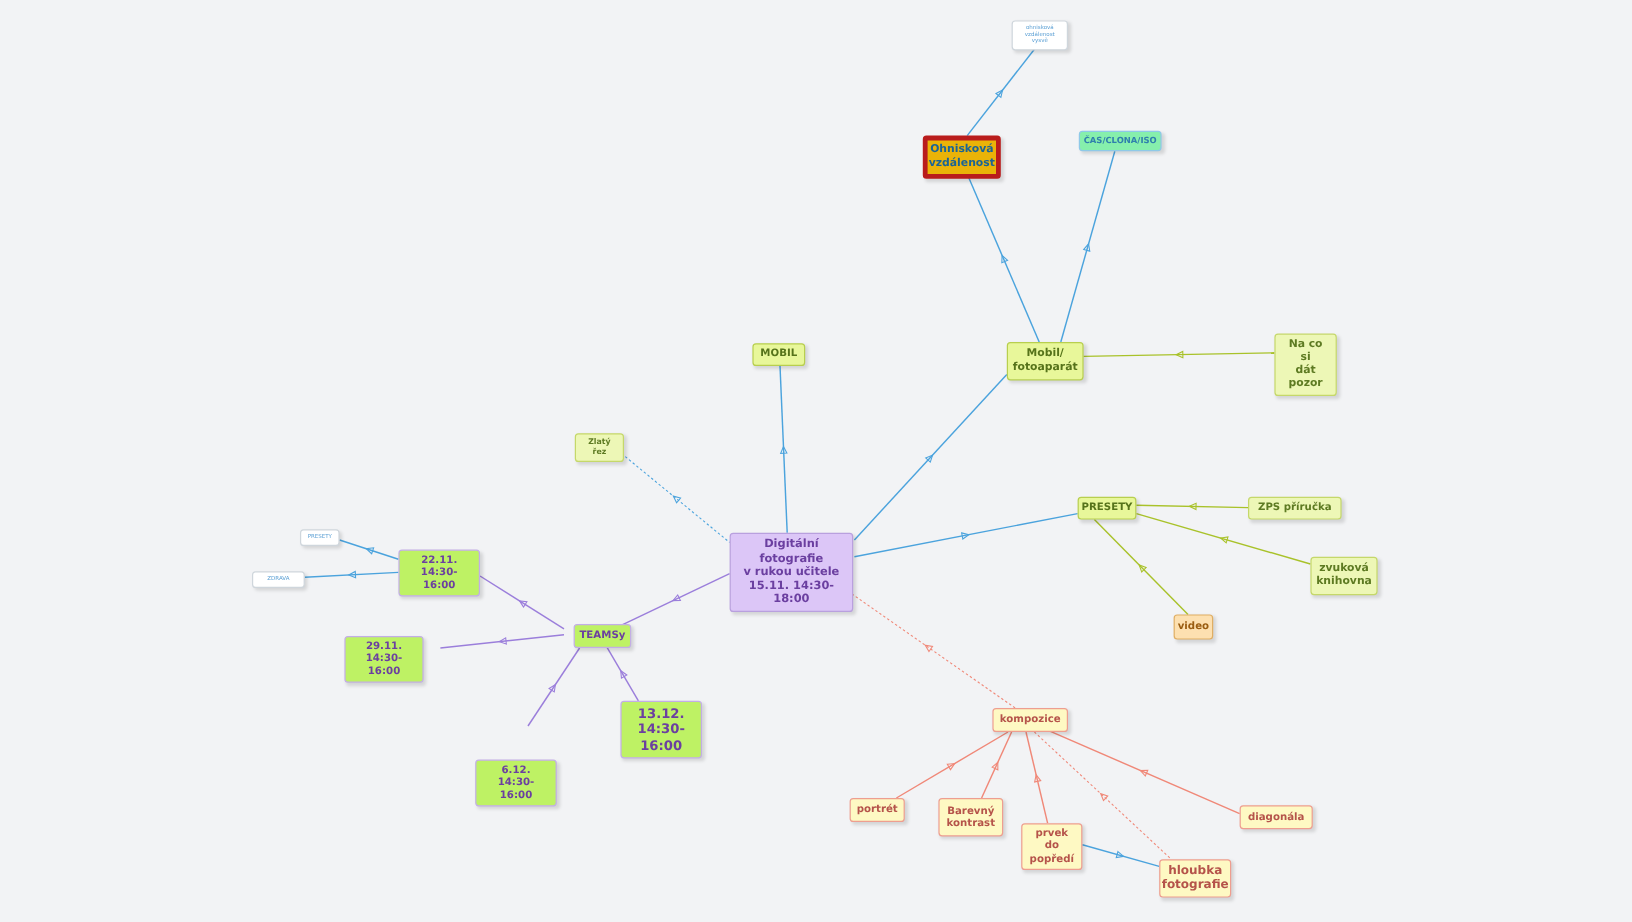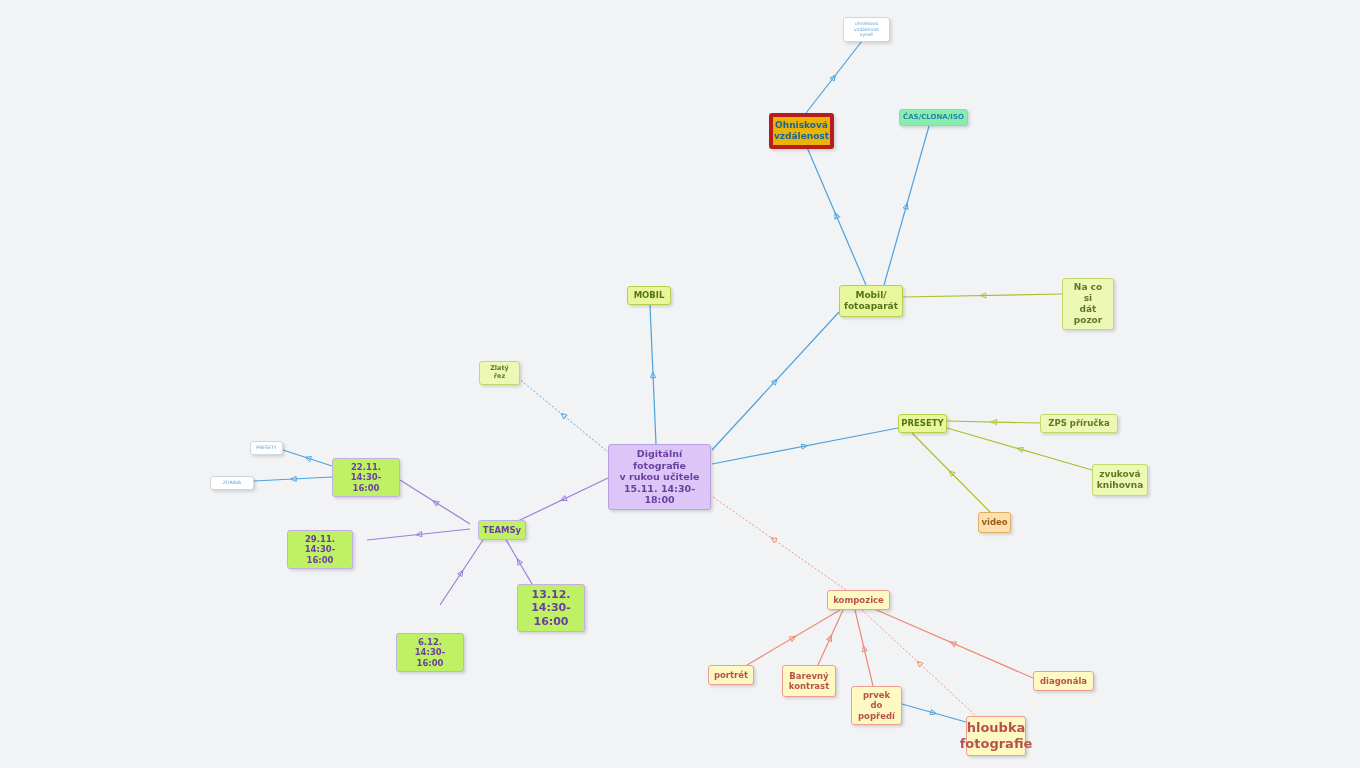--- a/index.html
+++ b/index.html
@@ -174,17 +174,17 @@
       <div class="node n-purple-light" style="left: 505px; top: 584px; width: 68px; min-height: 32px; font-size: 11px; margin-left: 12px;">13.12.
 14:30-16:00</div>
       <div class="node n-purple-light" style="left: 396px; top: 605px; width: 68px; min-height: 32px; font-size: 8.5px; margin-top: 28px;">6.12. 14:30-
 16:00</div>
       <div class="node n-pink" style="left: 827px; top: 590px; width: 63px; min-height: 20px; font-size: 8.5px;">kompozice</div>
       <div class="node n-pink" style="left: 708px; top: 665px; width: 46px; min-height: 20px; font-size: 8.5px;">portrét</div>
       <div class="node n-pink" style="left: 782px; top: 665px; width: 54px; min-height: 32px; font-size: 8.5px;">Barevný
 kontrast</div>
       <div class="node n-pink" style="left: 851px; top: 686px; width: 51px; min-height: 32px; font-size: 8.5px;">prvek do
 popředí</div>
-      <div class="node n-pink" style="left: 966px; top: 716px; width: 60px; min-height: 32px; font-size: 13px;">hloubka
+      <div class="node n-pink" style="left: 966px; top: 716px; width: 60px; min-height: 32px; font-size: 10px;">hloubka
 fotografie</div>
       <div class="node n-pink" style="left: 1033px; top: 671px; width: 61px; min-height: 20px; font-size: 8.5px;">diagonála</div>
     </div>
 </div>
 
 </body></html>

